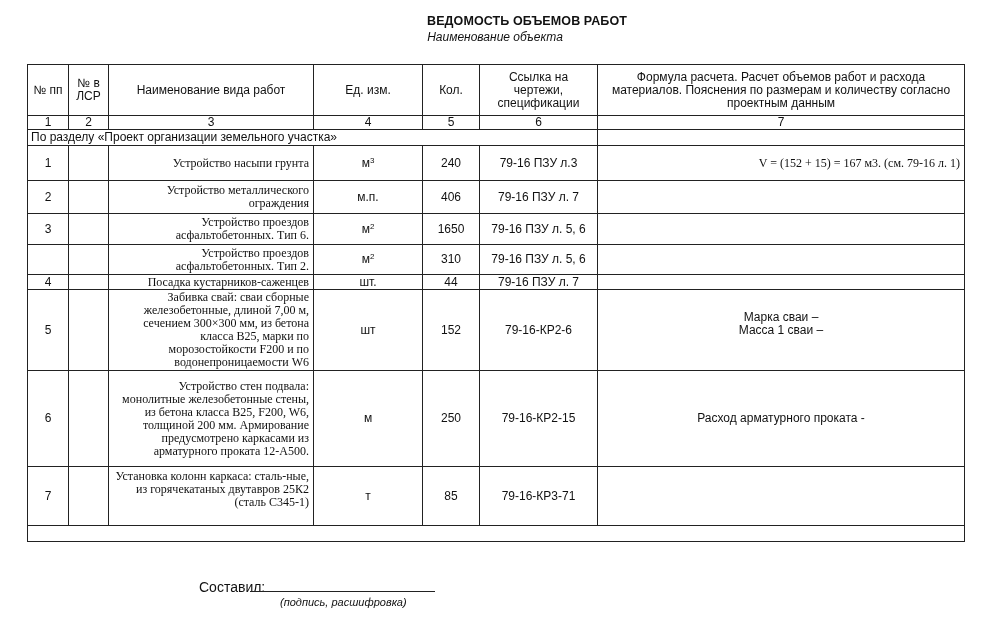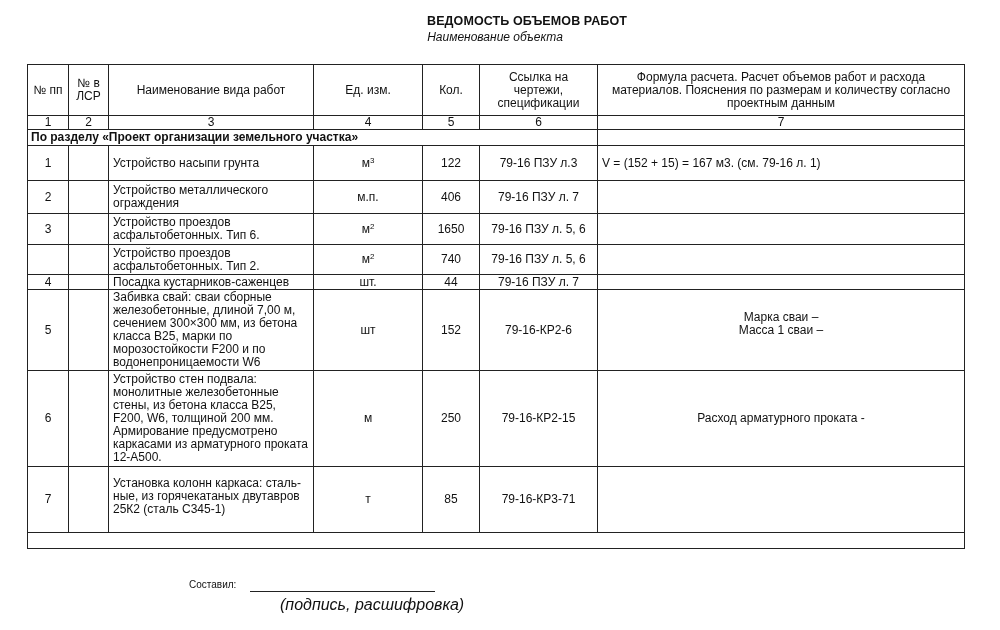--- a/index.html
+++ b/index.html
@@ -7,39 +7,39 @@
          font-family: "Liberation Sans", sans-serif; color: #111; }
   .title { position: absolute; left: 0; width: 990px; top: 14px; text-align: center;
            font-weight: bold; font-size: 12.5px; letter-spacing: 0.1px; padding-left: 32px; }
   .subtitle { position: absolute; left: 0; width: 990px; top: 30px; text-align: center;
               font-style: italic; font-size: 12px; }
   table.sheet { position: absolute; left: 27px; top: 64px; border-collapse: collapse;
                 table-layout: fixed; width: 937px; font-size: 12px; }
   table.sheet td { border: 1px solid #222; padding: 0 4px; line-height: 13px;
                    vertical-align: middle; overflow: hidden; }
   .c { text-align: center; }
-  .l { text-align: left; }
+  .l { text-align: right; font-family: Liberation Serif, serif; }
   .hdr td { height: 50px; }
   .nums td { height: 12px; line-height: 12px; text-align: center; }
-  .sect td.sect-label { font-weight: bold; height: 15px; padding-left: 3px; margin-top: 40px; }
+  .sect td.sect-label { font-weight: normal; height: 15px; padding-left: 3px; margin-top: 40px; }
   .r1 td { height: 34px; }
   .r2 td { height: 32px; }
   .r3 td { height: 30px; }
   .r3b td { height: 29px; }
   .r4 td { height: 14px; line-height: 12px; }
   .sect2 td { height: 14px; }
   .r5 td { height: 80px; }
   .r6 td { height: 95px; }
   .r7 td { height: 55px; }
   .rlast td { height: 15px; }
   sup { font-size: 8px; vertical-align: top; line-height: 8px; }
-  .footer-label { position: absolute; left: 189px; top: 579px; font-size: 10px; text-align: right; }
+  .footer-label { position: absolute; left: 199px; top: 579px; font-size: 14px; text-align: right; }
   .footer-line { position: absolute; left: 250px; top: 591px; width: 185px;
                  border-bottom: 1px solid #222; height: 0; }
-  .footer-hint { position: absolute; left: 280px; top: 596px; font-size: 16px; font-style: italic; }
+  .footer-hint { position: absolute; left: 280px; top: 596px; font-size: 11px; font-style: italic; }
 </style>
 </head>
 <body>
 
 <div class="title">ВЕДОМОСТЬ ОБЪЕМОВ РАБОТ</div>
 <div class="subtitle">Наименование объекта</div>
 
 <table class="sheet">
   <colgroup>
     <col style="width:41px">
@@ -72,21 +72,21 @@
   <tr class="sect">
     <td colspan="6" class="sect-label">По разделу «Проект организации земельного участка»</td>
     <td></td>
   </tr>
 
   <tr class="r1">
     <td class="c">1</td>
     <td></td>
     <td class="l">Устройство насыпи грунта</td>
     <td class="c"><span>м</span><sup>3</sup></td>
-    <td class="c">122</td>
+    <td class="c">240</td>
     <td class="c">79-16 ПЗУ л.3</td>
     <td class="l">V = (152 + 15) = 167 м3. (см. 79-16 л. 1)</td>
   </tr>
   <tr class="r2">
     <td class="c">2</td>
     <td></td>
     <td class="l">Устройство металлического ограждения</td>
     <td class="c"><span>м.п.</span><sup></sup></td>
     <td class="c">406</td>
     <td class="c">79-16 ПЗУ л. 7</td>
@@ -99,21 +99,21 @@
     <td class="c"><span>м</span><sup>2</sup></td>
     <td class="c">1650</td>
     <td class="c">79-16 ПЗУ л. 5, 6</td>
     <td class="l"></td>
   </tr>
   <tr class="r3b">
     <td class="c"></td>
     <td></td>
     <td class="l">Устройство проездов асфальтобетонных. Тип 2.</td>
     <td class="c"><span>м</span><sup>2</sup></td>
-    <td class="c">740</td>
+    <td class="c">310</td>
     <td class="c">79-16 ПЗУ л. 5, 6</td>
     <td class="l"></td>
   </tr>
   <tr class="r4">
     <td class="c">4</td>
     <td></td>
     <td class="l">Посадка кустарников-саженцев</td>
     <td class="c"><span>шт.</span><sup></sup></td>
     <td class="c">44</td>
     <td class="c">79-16 ПЗУ л. 7</td>
@@ -139,21 +139,21 @@
     <td></td>
     <td class="l">Устройство стен подвала: монолитные железобетонные стены, из бетона класса В25, F200, W6, толщиной 200 мм. Армирование предусмотрено каркасами из арматурного проката 12-А500.</td>
     <td class="c">м</td>
     <td class="c">250</td>
     <td class="c">79-16-КР2-15</td>
     <td class="c">Расход арматурного проката -</td>
   </tr>
   <tr class="r7">
     <td class="c">7</td>
     <td></td>
-    <td class="l" style="vertical-align:top;padding-top:10px">Установка колонн каркаса: сталь-ные, из горячекатаных двутавров 25К2 (сталь С345-1)</td>
+    <td class="l" style="vertical-align:top;padding-top:3px">Установка колонн каркаса: сталь-ные, из горячекатаных двутавров 25К2 (сталь С345-1)</td>
     <td class="c">т</td>
     <td class="c">85</td>
     <td class="c">79-16-КР3-71</td>
     <td class="c"></td>
   </tr>
   <tr class="rlast">
     <td colspan="7"></td>
   </tr>
 </tbody>
   </table>

